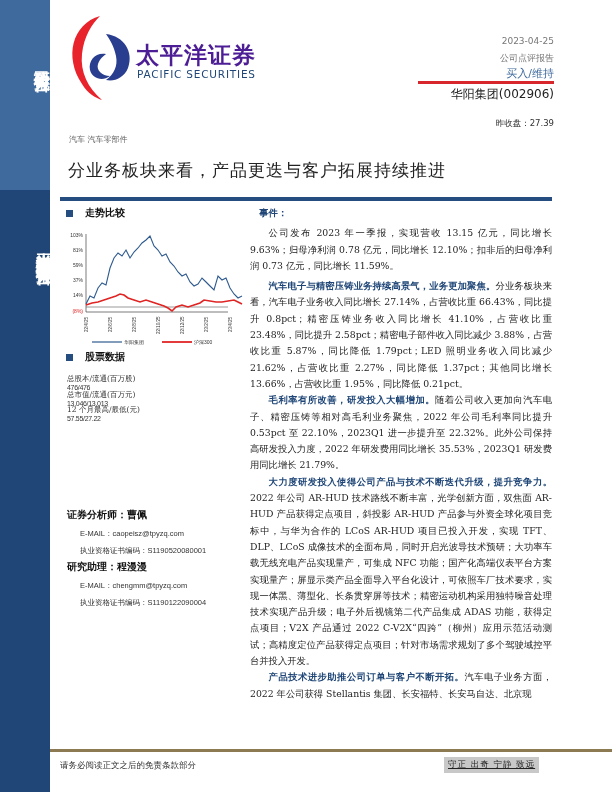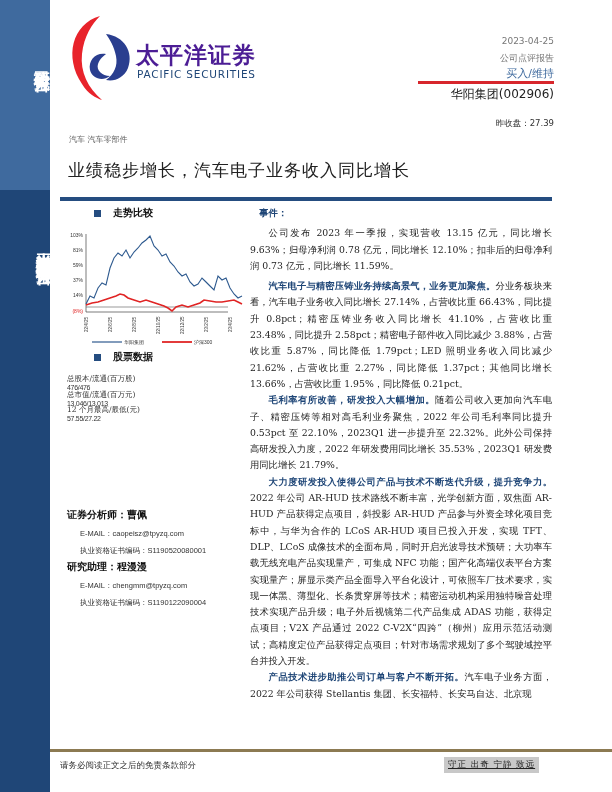--- a/index.html
+++ b/index.html
@@ -24,21 +24,21 @@
   .meta-date { position:absolute; right:58px; top:36px; font-size:9px; color:#777; font-family:"DejaVu Sans", sans-serif; }
   .meta-type { position:absolute; right:58px; top:52px; font-size:9px; color:#777; font-family:"DejaVu Sans", sans-serif;text-align:center; }
   .meta-rating { position:absolute; right:58px; top:66px; font-size:11px; color:#3f6a9e; font-family:"DejaVu Sans", sans-serif; }
   .red-rule { position:absolute; left:418px; top:81px; width:136px; height:3px; background:#d7262c; }
   .company { position:absolute; right:58px; top:86px; font-size:12px; color:#222; font-family:"DejaVu Sans", sans-serif; }
   .close-price { position:absolute; right:58px; top:118px; font-size:8.5px; color:#333; font-family:"DejaVu Sans", sans-serif; }
 
   .title { position:absolute; left:68px; top:159px; font-size:17px; color:#222; letter-spacing:1px; }
   .title-rule { position:absolute; left:60px; top:197px; width:492px; height:4px; background:#254d80; }
 
-  .sec-h { position:absolute; left:66px; font-size:10px; font-weight:bold; color:#111;margin-left:28px; }
+  .sec-h { position:absolute; left:66px; font-size:10px; font-weight:bold; color:#111; }
   .sec-h .sq { display:inline-block; width:7px; height:7px; background:#254d80; margin-right:12px; vertical-align:middle; }
 
   .chart { position:absolute; left:62px; top:228px; width:188px; height:120px; }
 
   .stock-row { position:absolute; left:67px; width:180px; font-size:7.5px; color:#333; display:flex; justify-content:space-between;flex-direction:column; }
   .stock-row .v { font-family:"Liberation Sans", sans-serif; font-size:7px; letter-spacing:-0.3px; }
 
   .analyst-h { position:absolute; left:67px; font-size:10px; font-weight:bold; color:#111; }
   .analyst-t { position:absolute; left:67px; font-size:7.5px; color:#333; font-family:"Liberation Sans", sans-serif;padding-left:13px; }
   .analyst-t .cn { font-family:"DejaVu Serif", serif; }
@@ -74,21 +74,21 @@
 
 <div class="industry">汽车 汽车零部件</div>
 
 <div class="meta-date">2023-04-25</div>
 <div class="meta-type">公司点评报告</div>
 <div class="meta-rating">买入/维持</div>
 <div class="red-rule"></div>
 <div class="company">华阳集团(002906)</div>
 <div class="close-price">昨收盘：27.39</div>
 
-<div class="title">业绩稳步增长，汽车电子业务收入同比增长</div>
+<div class="title">分业务板块来看，产品更迭与客户拓展持续推进</div>
 <div class="title-rule"></div>
 
 <div class="sec-h" style="top:206px;">
   <span class="sq"></span><span>走势比较</span>
 </div>
 
 <div class="chart">
   <svg width="188" height="120" viewBox="0 0 188 120" style="font-family:'Liberation Sans',sans-serif;">
 
     <line x1="24" y1="6" x2="24" y2="84" stroke="#444" stroke-width="0.7"></line>

